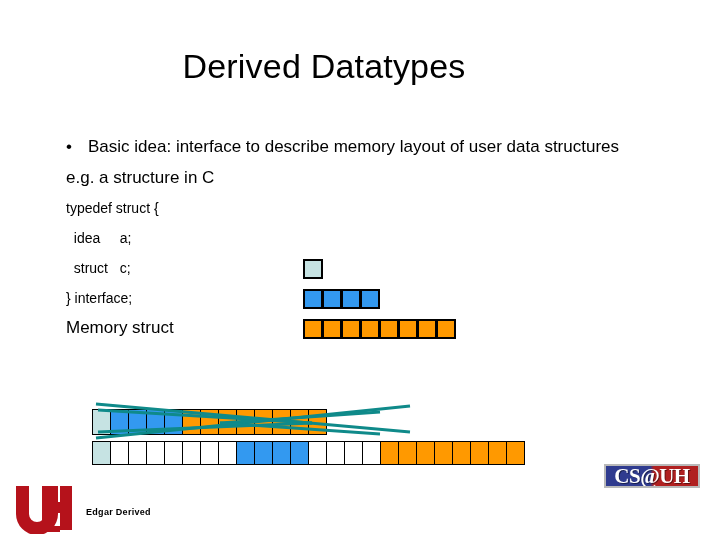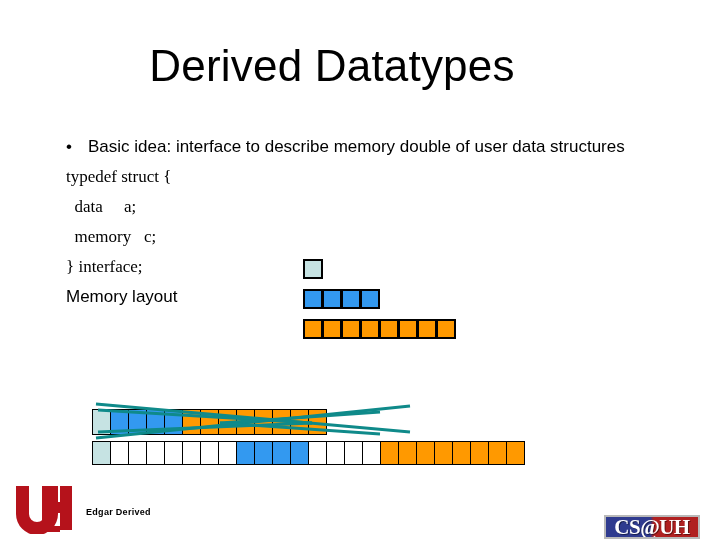--- a/index.html
+++ b/index.html
@@ -12,25 +12,25 @@
     height: 540px;
     position: relative;
     overflow: hidden;
     font-family: "Liberation Sans", sans-serif;
     color: #000000;
   }
 
   
   #slide-title {
     position: absolute;
-    left: 12px;
+    left: 4px;
     top: 46px;
     width: 640px;
     text-align: center;
-    font-size: 44px;
+    font-size: 34px;
     font-weight: 400;
     letter-spacing: 0.2px;
     line-height: 40px;
     white-space: nowrap;
   }
 
   
   #body-block {
     position: absolute;
     left: 66px;
@@ -58,22 +58,22 @@
   }
 
   .plain-line {
     font-size: 17px;
     line-height: 23px;
     margin-top: 8px;
   }
 
   
   .code-line {
-    font-family: Liberation Serif, serif;
-    font-size: 17px;
+    font-family: Liberation Sans, sans-serif;
+    font-size: 14px;
     line-height: 30px;
     white-space: pre;
     letter-spacing: 0px;
   }
   #code-block {
     margin-top: 4px;
   }
 
   .memlabel {
     font-size: 17px;
@@ -145,21 +145,21 @@
     position: absolute;
     left: 12px;
     top: 482px;
     width: 62px;
     height: 52px;
   }
 
   #csuh-logo {
     position: absolute;
     left: 604px;
-    top: 515px;
+    top: 464px;
     width: 96px;
     height: 24px;
     border: 2px solid #b9b9b9;
     box-sizing: border-box;
     background: linear-gradient(90deg, #2f3b8f 0%, #2f3b8f 48%, #b02020 52%, #b02020 100%);
     overflow: hidden;
   }
   #csuh-logo .csuh-text {
     position: absolute;
     left: 0;
@@ -179,32 +179,33 @@
 </style>
 </head>
 <body>
 
 <div id="slide-title">Derived Datatypes</div>
 
 <div id="body-block">
 
   <div class="bullet-row">
     <span class="bullet-mark">•</span>
-    <span class="bullet-text">Basic idea: interface to describe memory double of user data structures</span>
-  </div>
-
+    <span class="bullet-text">Basic idea: interface to describe memory layout of user data structures</span>
+  </div>
+
+  <div class="plain-line">e.g. a structure in C</div>
 
   <div id="code-block">
     <div class="code-line">typedef struct {</div>
-    <div class="code-line">  data     a;</div>
-    <div class="code-line">  memory   c;</div>
+    <div class="code-line">  idea     a;</div>
+    <div class="code-line">  struct   c;</div>
     <div class="code-line">} interface;</div>
   </div>
 
-  <div class="memlabel">Memory layout</div>
+  <div class="memlabel">Memory struct</div>
 </div>
 
 <div class="byte-row" id="swatch-char">
     <div class="byte" style="background: rgb(198, 227, 227);"></div>
   </div>
 
 <div class="byte-row" id="swatch-int">
     <div class="byte" style="background: rgb(51, 153, 240);"></div>
     <div class="byte" style="background: rgb(51, 153, 240);"></div>
     <div class="byte" style="background: rgb(51, 153, 240);"></div>

